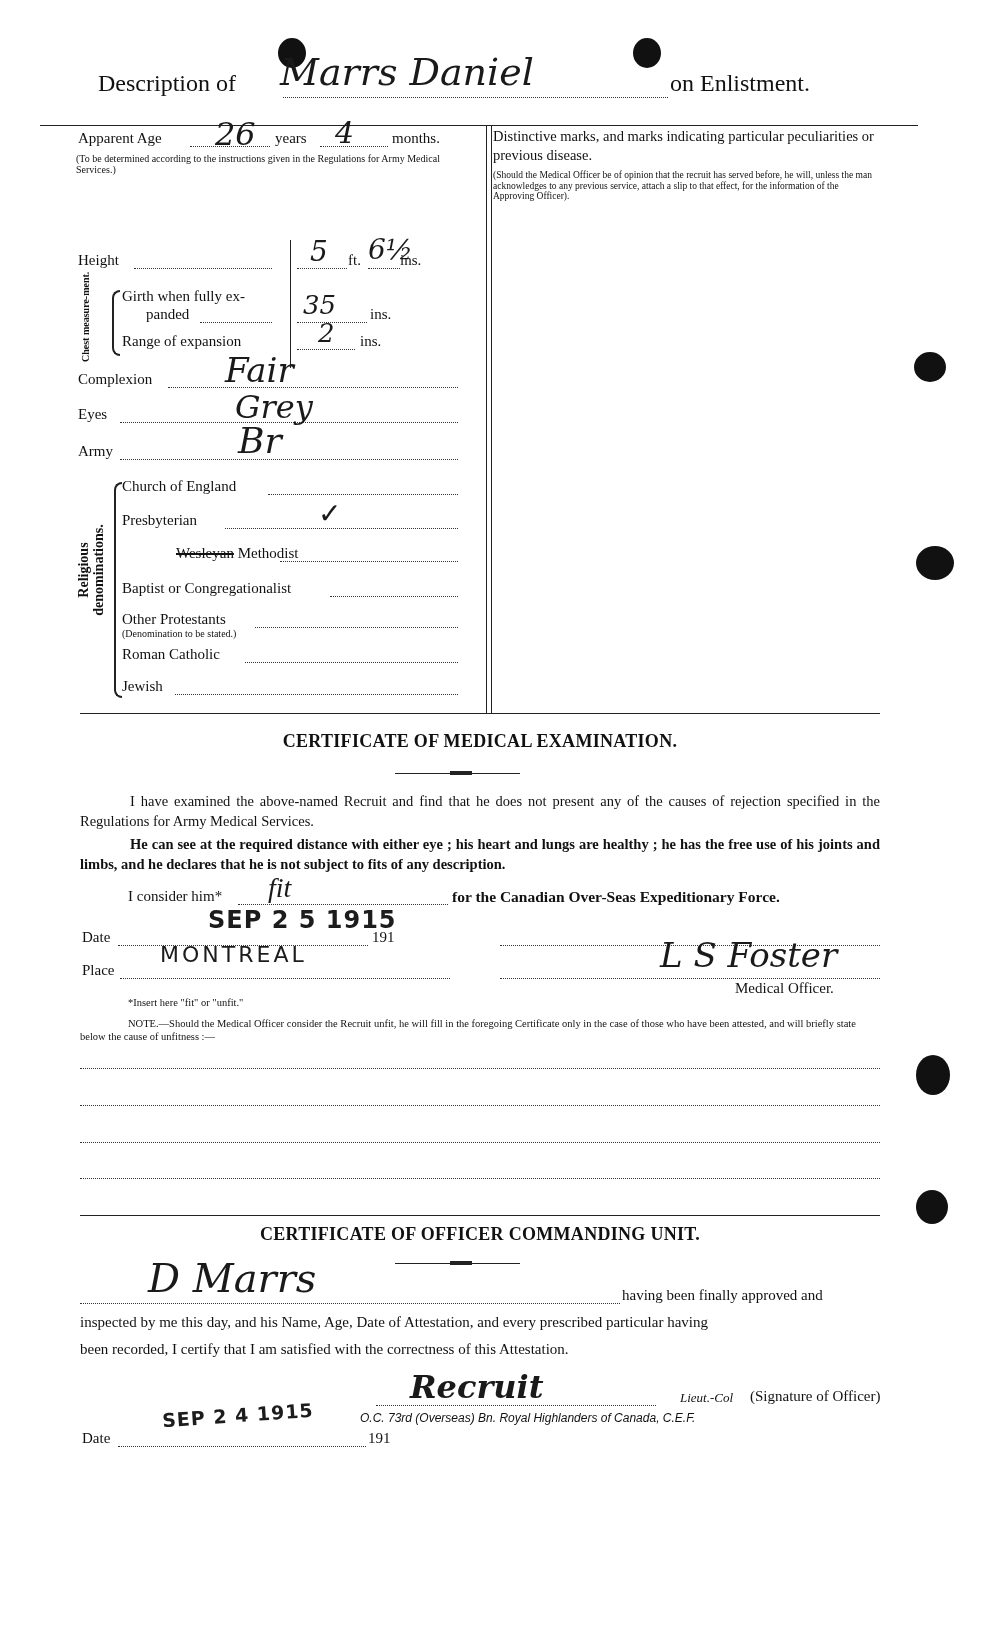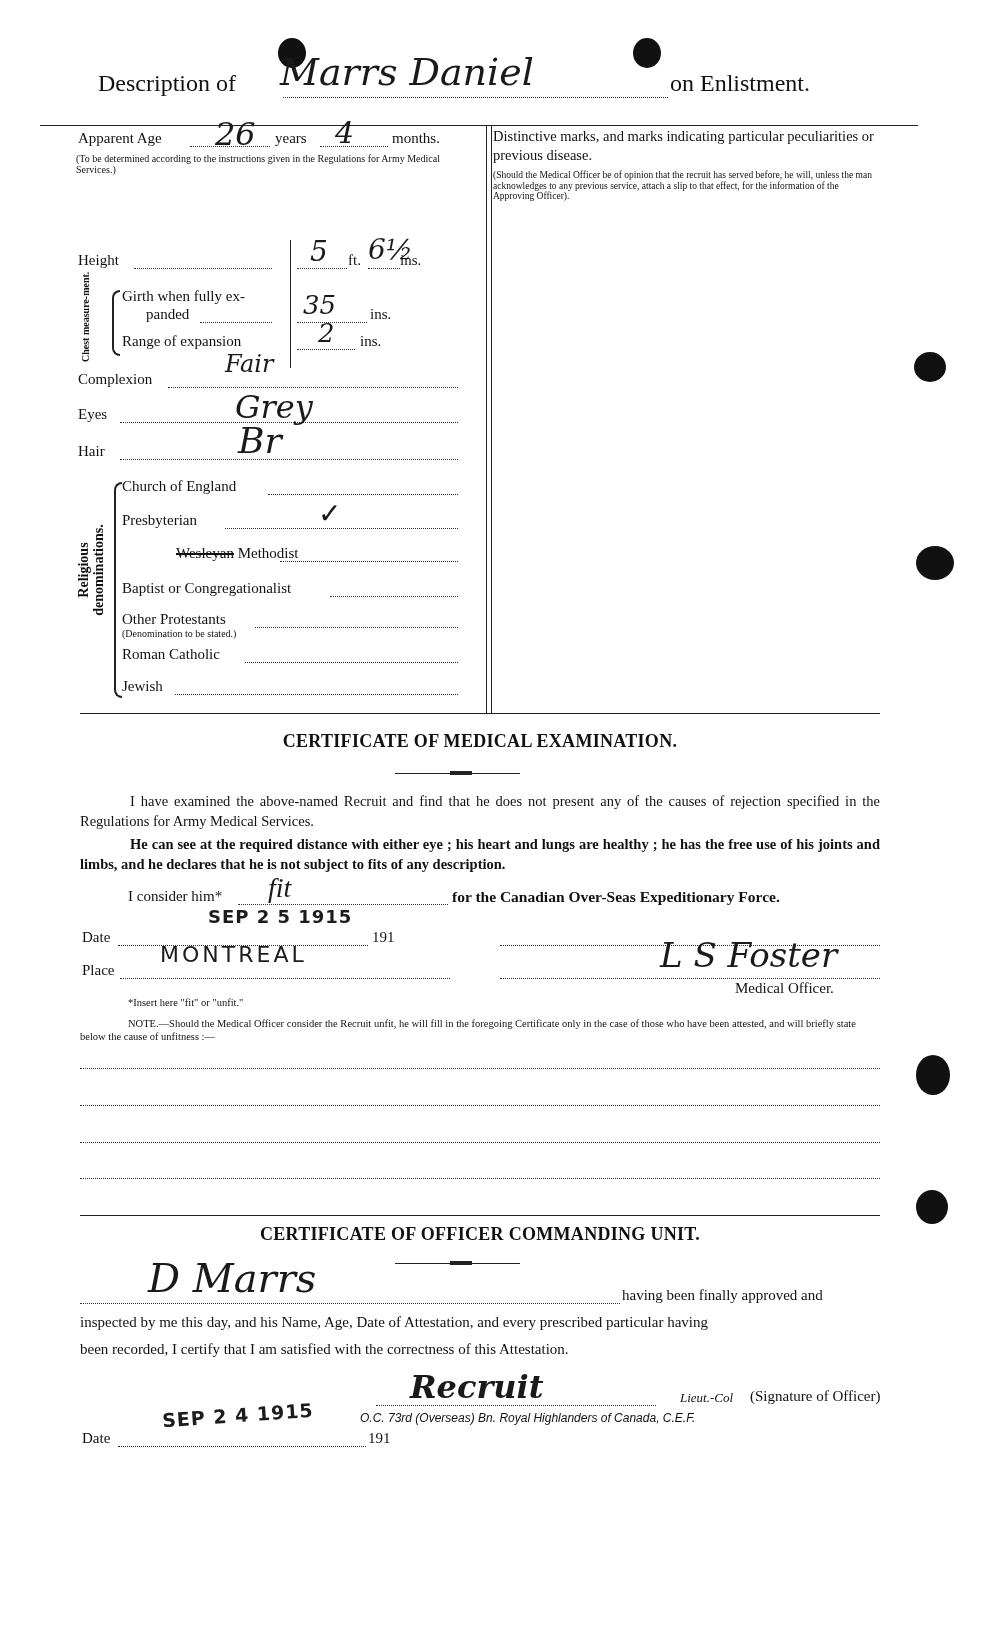--- a/index.html
+++ b/index.html
@@ -73,25 +73,25 @@
 <div class="lbl hand" style="left:303px;top:290px;font-size:26px;">35</div>
 <div class="dots" style="left:297px;top:322px;width:70px;"></div>
 <div class="lbl" style="left:370px;top:306px;">ins.</div>
 <div class="lbl" style="left:122px;top:333px;">Range of expansion</div>
 <div class="lbl hand" style="left:318px;top:318px;font-size:26px;">2</div>
 <div class="dots" style="left:297px;top:349px;width:58px;"></div>
 <div class="lbl" style="left:360px;top:333px;">ins.</div>
 
 <div class="lbl" style="left:78px;top:371px;">Complexion</div>
 <div class="dots" style="left:168px;top:387px;width:290px;"></div>
-<div class="lbl hand" style="left:225px;top:350px;font-size:24px;">Fair</div>
+<div class="lbl hand" style="left:225px;top:350px;font-size:34px;">Fair</div>
 <div class="lbl" style="left:78px;top:406px;">Eyes</div>
 <div class="dots" style="left:120px;top:422px;width:338px;"></div>
 <div class="lbl hand" style="left:235px;top:388px;font-size:32px;">Grey</div>
-<div class="lbl" style="left:78px;top:443px;">Hair</div>
+<div class="lbl" style="left:78px;top:443px;">Army</div>
 <div class="dots" style="left:120px;top:459px;width:338px;"></div>
 <div class="lbl hand" style="left:238px;top:420px;font-size:36px;">Br</div>
 
 <div class="rot" style="left:76px;top:625px;width:110px;font-size:14px;line-height:15px;font-weight:bold;">
   <div>Religious</div>
   <div>denominations.</div>
 </div>
 <div class="brace" style="left:114px;top:482px;width:6px;height:212px;"></div>
 
 <div class="lbl" style="left:122px;top:478px;">Church of England</div>
@@ -127,21 +127,21 @@
 <div class="abs" style="left:450px;top:771px;width:22px;height:4px;background:#222;"></div>
 
 <div class="abs para" style="left:80px;top:791px;width:800px;text-indent:50px;text-align:justify;">I have examined the above-named Recruit and find that he does not present any of the causes of rejection specified in the Regulations for Army Medical Services.</div>
 <div class="abs para" style="left:80px;top:834px;width:800px;text-indent:50px;text-align:justify;font-weight:bold;">He can see at the required distance with either eye ; his heart and lungs are healthy ; he has the free use of his joints and limbs, and he declares that he is not subject to fits of any description.</div>
 
 <div class="lbl" style="left:128px;top:888px;font-size:15px;">I consider him*</div>
 <div class="dots" style="left:238px;top:904px;width:210px;"></div>
 <div class="lbl hand" style="left:268px;top:872px;font-size:28px;font-family:Liberation Serif, serif;">fit</div>
 <div class="lbl" style="left:452px;top:888px;font-size:15.5px;font-weight:bold;">for the Canadian Over-Seas Expeditionary Force.</div>
 
-<div class="lbl stamp" style="left:208px;top:906px;font-size:18px;">SEP 2 5 1915</div>
+<div class="lbl stamp" style="left:208px;top:906px;font-size:24px;">SEP 2 5 1915</div>
 <div class="lbl" style="left:82px;top:929px;">Date</div>
 <div class="dots" style="left:118px;top:945px;width:250px;"></div>
 <div class="lbl" style="left:372px;top:929px;">191</div>
 <div class="dots" style="left:500px;top:945px;width:380px;"></div>
 
 <div class="lbl" style="left:82px;top:962px;">Place</div>
 <div class="dots" style="left:120px;top:978px;width:330px;"></div>
 <div class="lbl stamp" style="left:160px;top:942px;font-size:22px;font-weight:normal;letter-spacing:3px;">MONTREAL</div>
 
 <div class="lbl hand" style="left:660px;top:935px;font-size:34px;">L S Foster</div>

